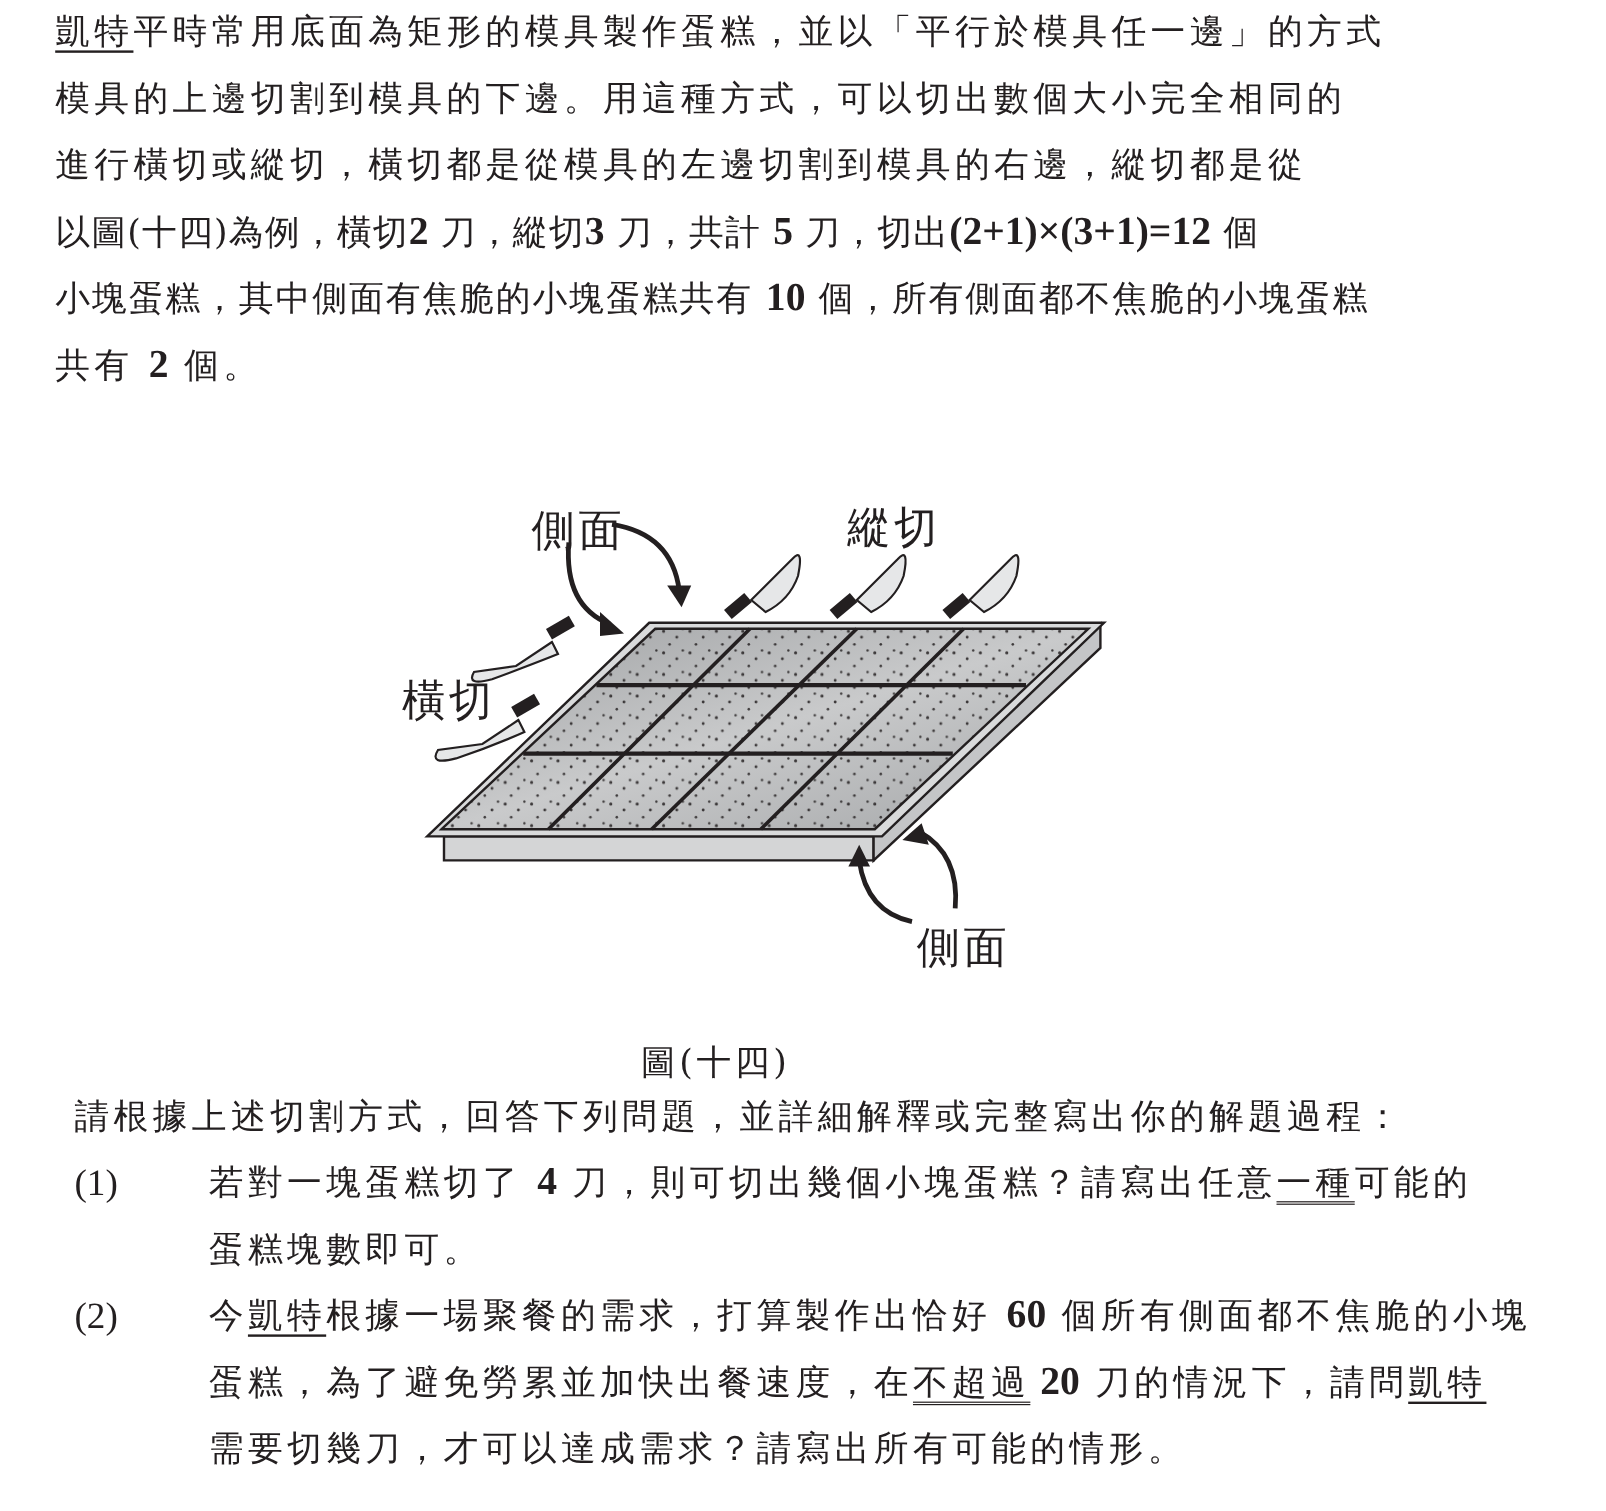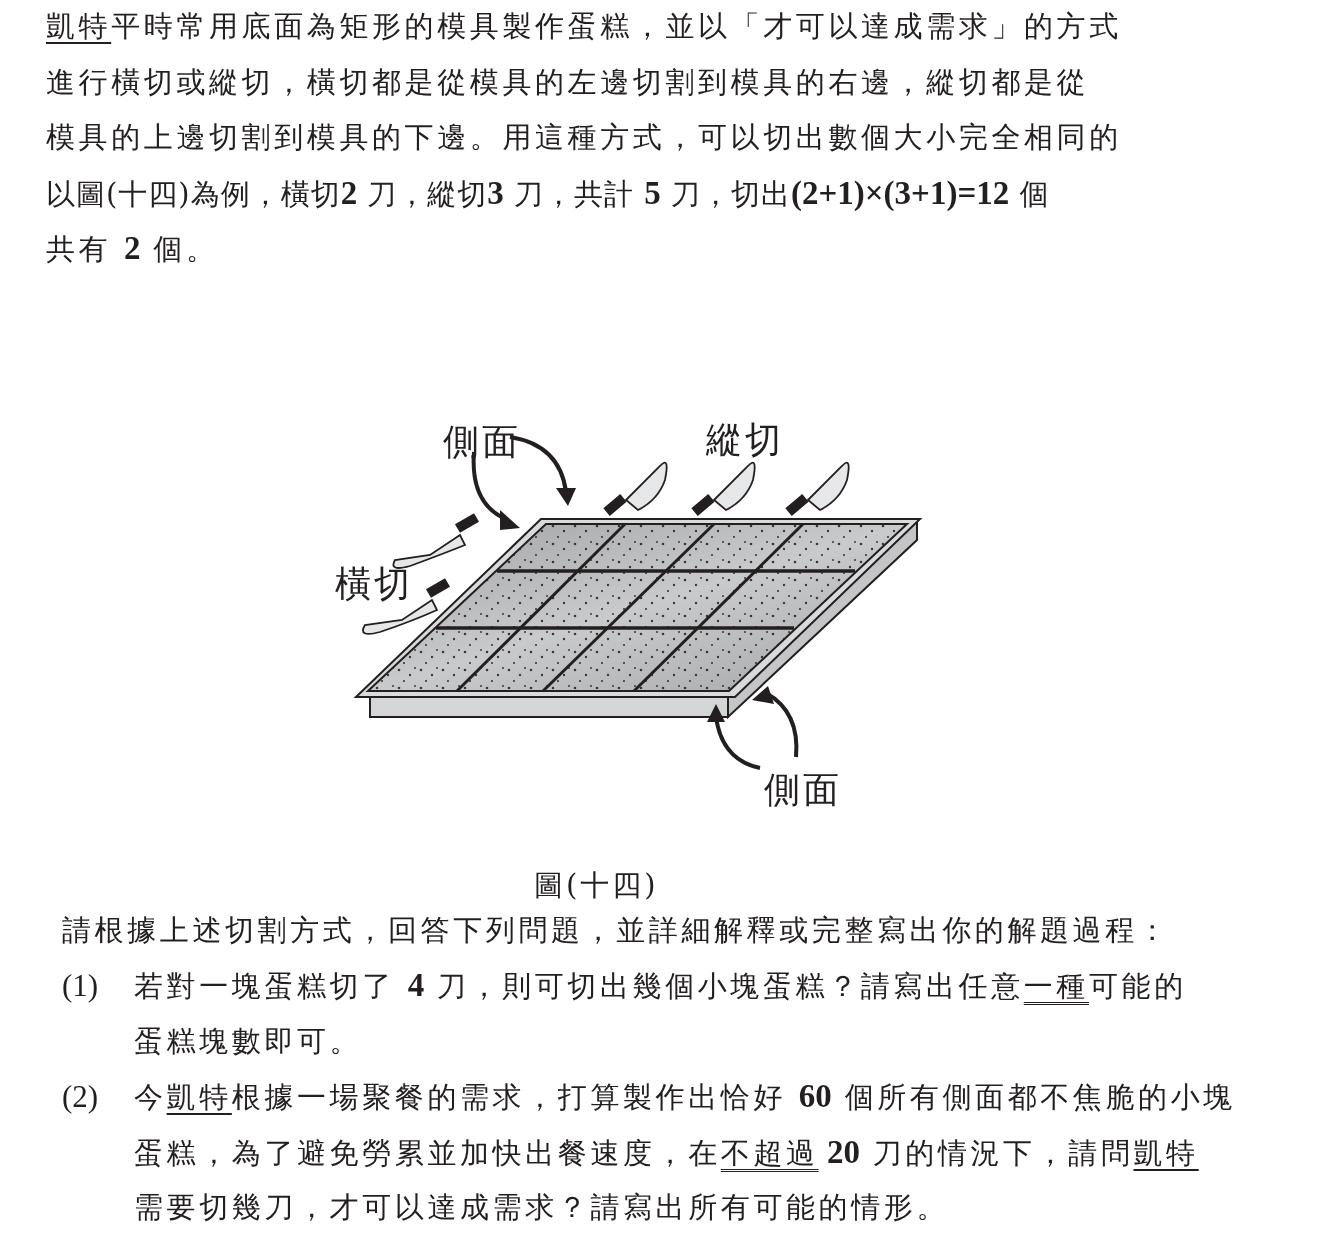--- a/index.html
+++ b/index.html
@@ -11,33 +11,34 @@
   .para {
     position: absolute; left: 46px; width: 1225px;
     font-size: 29px; line-height: 55.5px; letter-spacing: 3.6px;
   }
   .line { display: block; white-space: nowrap; height: 55.5px; }
   .b { font-family: "Liberation Serif", serif; font-weight: bold; font-size: 33px; letter-spacing: 0; }
   .u1 { text-decoration: underline; text-underline-offset: 6px; text-decoration-thickness: 1.5px; }
   .u2 { text-decoration: underline double; text-underline-offset: 6px; text-decoration-thickness: 1px; }
   .q { position: absolute; left: 62px; width: 1230px; font-size: 29px; line-height: 55.5px; letter-spacing: 3.6px; }
   .q .qnum { position: absolute; left: 0; top: 0; font-family: "Liberation Serif", serif; font-size: 31px; letter-spacing: 0; }
-  .q .qbody { margin-left: 72px; }
+  .q .qbody { margin-left: 112px; }
   .figure { position: absolute; left: 300px; top: 400px; width: 660px; height: 480px; }
   .fig-label { position: absolute; font-size: 36px; letter-spacing: 3px; white-space: nowrap; }
   .caption { position: absolute; left: 534px; top: 818px; font-size: 29px; letter-spacing: 3px; white-space: nowrap; margin-top: 48px; }
 </style>
 </head>
 <body>
 
 <div class="para" style="top:-1px;">
-  <span class="line"><span class="u1">凱特</span><span>平時常用底面為矩形的模具製作蛋糕，並以「才可以達成需求」的方式</span></span>
+  <span class="line"><span class="u1">凱特</span><span>平時常用底面為矩形的模具製作蛋糕，並以「平行於模具任一邊」的方式</span></span>
+  <span class="line">模具的上邊切割到模具的下邊。用這種方式，可以切出數個大小完全相同的</span>
   <span class="line">進行橫切或縱切，橫切都是從模具的左邊切割到模具的右邊，縱切都是從</span>
-  <span class="line">模具的上邊切割到模具的下邊。用這種方式，可以切出數個大小完全相同的</span>
   <span class="line" style="letter-spacing:1px;"><span>以圖(十四)為例，橫切</span><span class="b">2</span><span> 刀，縱切</span><span class="b">3</span><span> 刀，共計 </span><span class="b">5</span><span> 刀，切出</span><span class="b">(2+1)×(3+1)=12</span><span> 個</span></span>
+  <span class="line" style="letter-spacing:1.6px;"><span>小塊蛋糕，其中側面有焦脆的小塊蛋糕共有 </span><span class="b">10</span><span> 個，所有側面都不焦脆的小塊蛋糕</span></span>
   <span class="line"><span>共有 </span><span class="b">2</span><span> 個。</span></span>
 </div>
 
 <div class="figure">
   <svg width="660" height="480" viewBox="300 400 660 480">
     <defs>
       <linearGradient id="cakeGrad" x1="0" y1="0" x2="1" y2="1">
         <stop offset="0" stop-color="#9fa1a3"></stop>
         <stop offset="0.5" stop-color="#c9cacb"></stop>
         <stop offset="1" stop-color="#a3a5a7"></stop>

